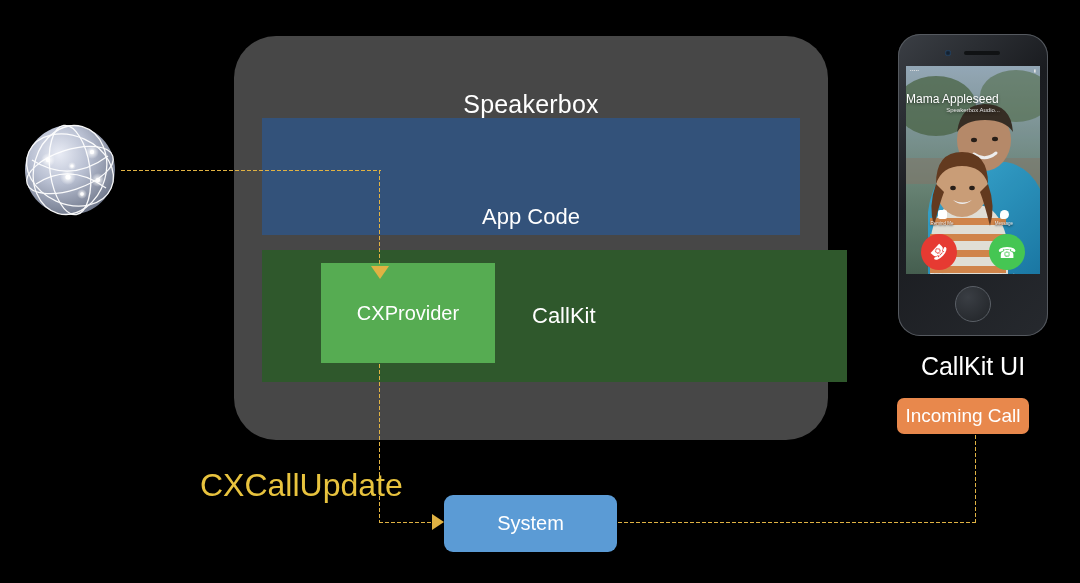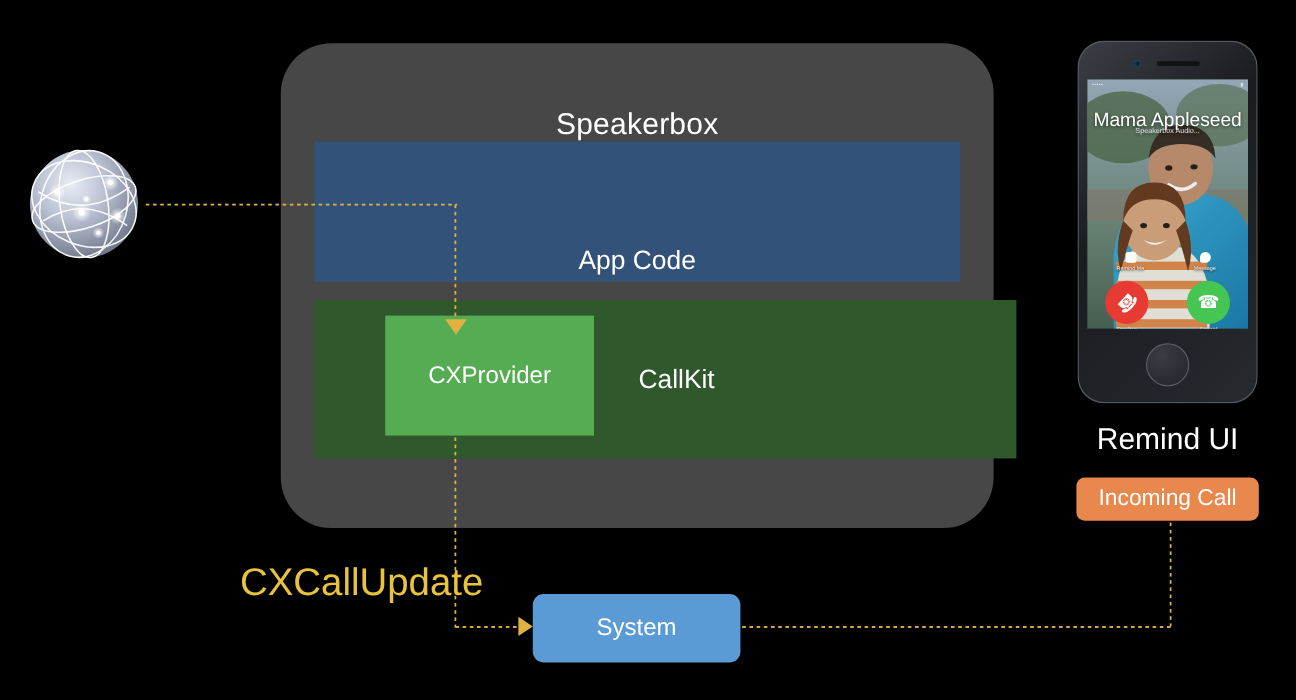--- a/index.html
+++ b/index.html
@@ -137,21 +137,21 @@
   #call-photo { position: absolute; inset: 0; }
   #phone-statusbar {
     position: absolute; left: 0; top: 0; width: 100%; height: 9px;
     display: flex; align-items: center; justify-content: space-between;
     padding: 0 4px;
     font-size: 4px; color: #e8e8e8;
   }
   .sb-dots { letter-spacing: .5px; }
   #caller-name {
     position: absolute; left: 0; top: 26px; width: 100%;
-    text-align: center; color: #ffffff; font-size: 16px;
+    text-align: left; color: #ffffff; font-size: 12px;
     text-shadow: 0 1px 3px rgba(0,0,0,.6);
   }
   #caller-sub {
     position: absolute; left: 0; top: 41px; width: 100%;
     text-align: center; color: #e3e3e3; font-size: 6px;
     text-shadow: 0 1px 3px rgba(0,0,0,.6);
   }
   .call-action {
     position: absolute; text-align: center; width: 52px;
   }
@@ -175,21 +175,21 @@
   }
   .handset.down { transform: translate(-50%,-50%) rotate(133deg); }
   .big-label { font-size: 5px; color: #f5f5f5; text-shadow: 0 1px 2px rgba(0,0,0,.8); }
 
   #system-ui-label {
     position: absolute; left: 873px; top: 352px; width: 200px;
     text-align: center; color: #ffffff; font-size: 25px;
   }
   #incoming-call-badge {
     position: absolute; left: 897px; top: 398px;
-    width: 152px; height: 36px;
+    width: 132px; height: 36px;
     background: #E8884C; border-radius: 7px;
     display: flex; align-items: center; justify-content: center;
     color: #ffffff; font-size: 19px;
   }
 </style>
 </head>
 <body>
 
 <div id="stage">
 
@@ -340,16 +340,16 @@
       <div class="call-action" style="left:75px; top:168px;">
         <div class="call-circle accept">
           <span class="handset">☎</span>
         </div>
         <div class="big-label">Accept</div>
       </div>
     </div>
     <div id="phone-home-button"></div>
   </div>
 
-  <div id="system-ui-label">Remind UI</div>
+  <div id="system-ui-label">CallKit UI</div>
   <div id="incoming-call-badge">Incoming Call</div>
 
 </div>
 
 </body></html>

